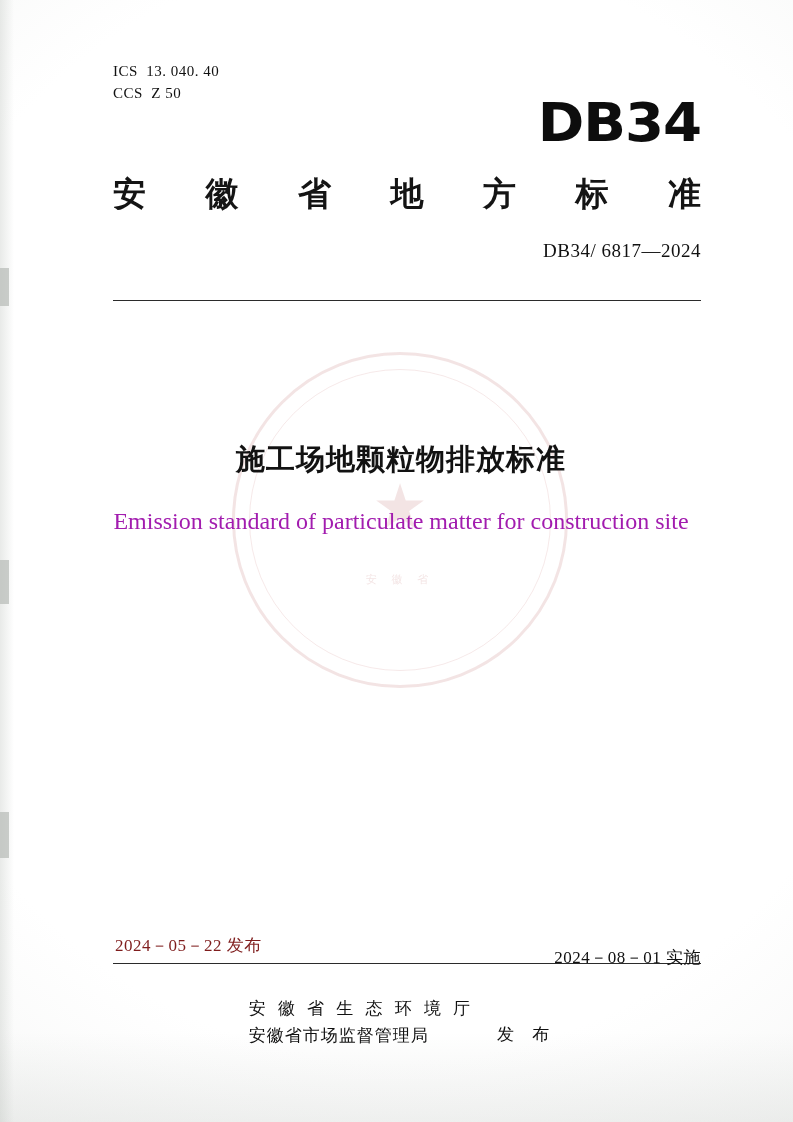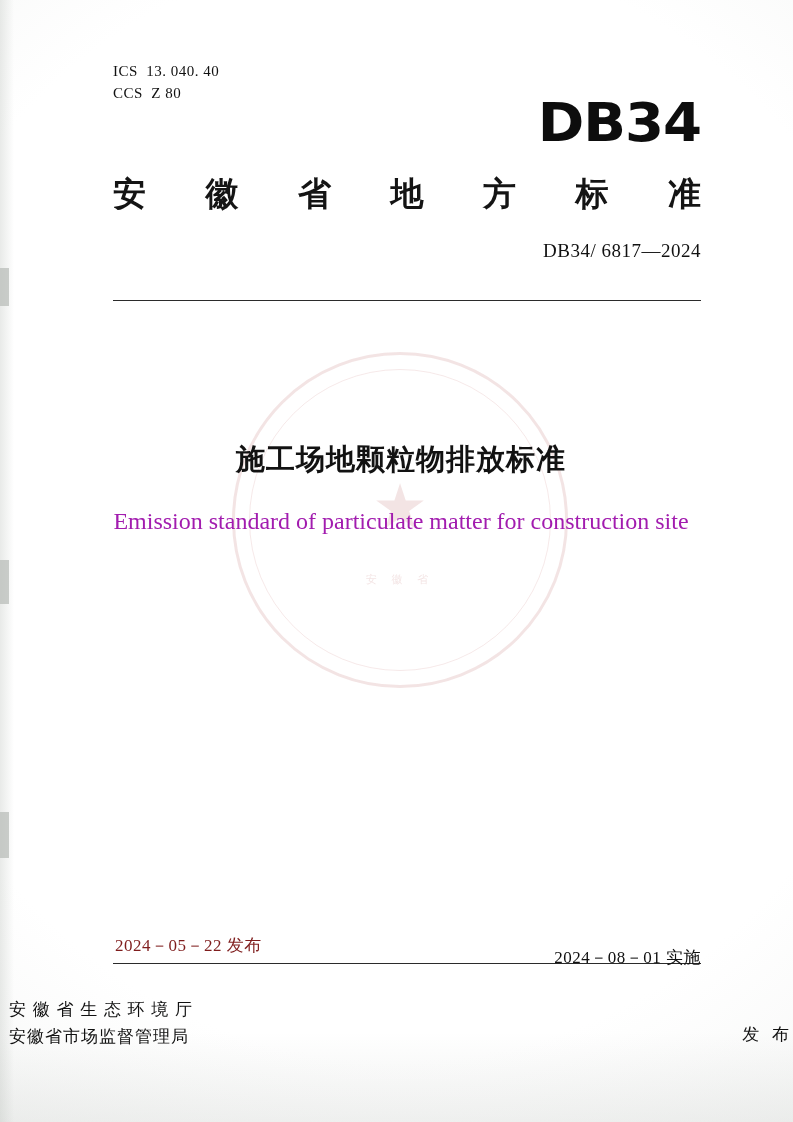--- a/index.html
+++ b/index.html
@@ -194,24 +194,24 @@
     letter-spacing: 0.5px;
     color: #111;
   }
 
   
   .publisher {
     position: absolute;
     left: 0; right: 0;
     top: 996px;
     display: flex;
-    justify-content: space-between;
+    justify-content: center;
     align-items: flex-start;
     gap: 26px;
-    font-family: Liberation Sans, sans-serif;
+    font-family: Liberation Mono, monospace;
     font-size: 17px;
     color: #111;
   }
   .publisher-names {
     line-height: 27px;
     letter-spacing: 1px;
     text-align: left;
   }
   .publisher-verb {
     letter-spacing: 4px;
@@ -229,21 +229,21 @@
 
 <div class="watermark">
   <div class="watermark-star">★</div>
   <div class="watermark-text">安 徽 省</div>
 </div>
 
 <div class="content">
 
   <div class="codes">
     <div>ICS  13. 040. 40</div>
-    <div>CCS  Z 80</div>
+    <div>CCS  Z 50</div>
   </div>
 
   <div class="db-logo">DB34</div>
 
   <div class="province-line">
     <span>安</span>
     <span>徽</span>
     <span>省</span>
     <span>地</span>
     <span>方</span>

